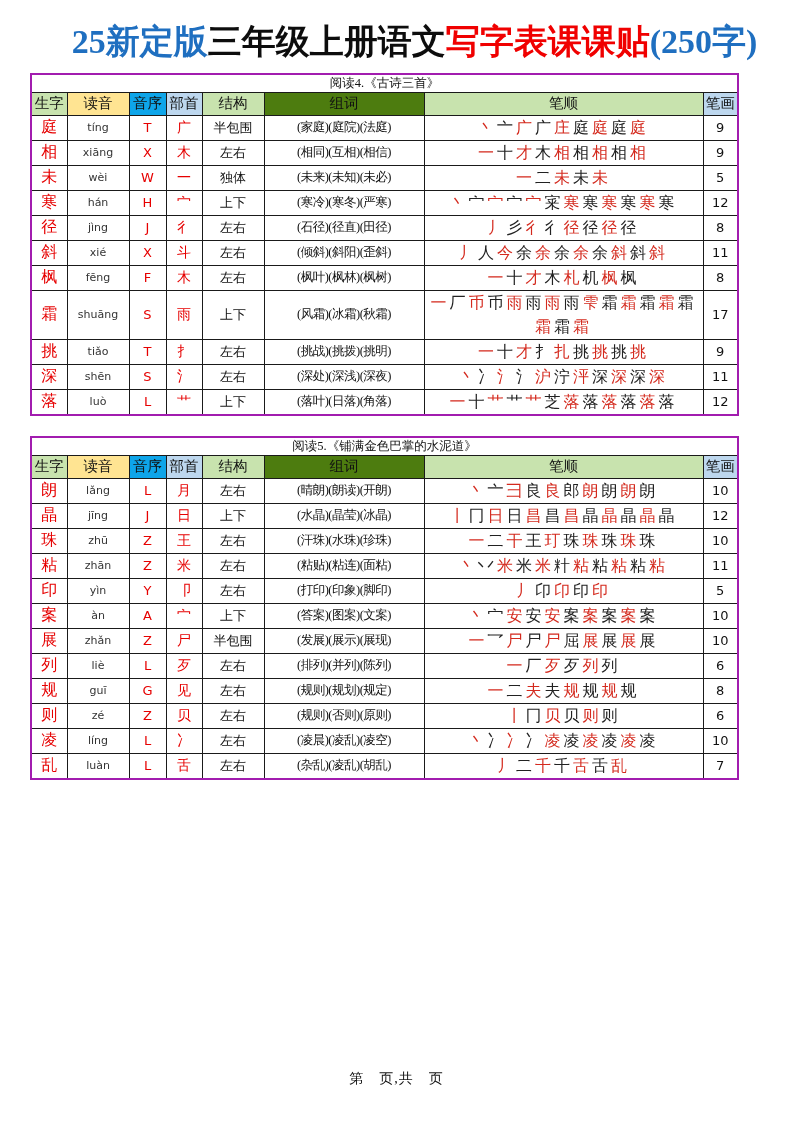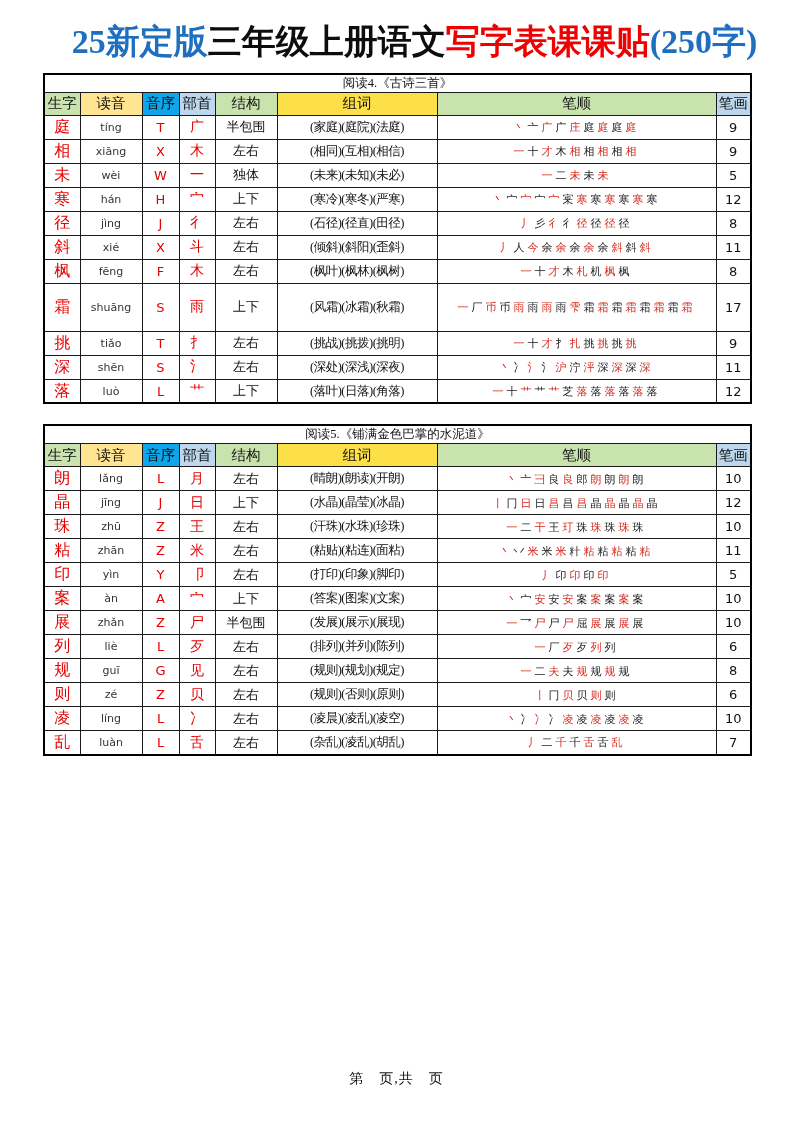--- a/index.html
+++ b/index.html
@@ -10,49 +10,49 @@
   .page-title {
     margin-top:22px; text-align:center; font-size:34px; font-weight:bold;
     white-space:nowrap; letter-spacing:0px; line-height:1.2;padding-left:36px;
   }
   .t-blue { color:#1f6fc0; }
   .t-black { color:#0d0d0d; }
   .t-red { color:#f00000; }
 
   table.worksheet {
     border-collapse:collapse; table-layout:fixed;
-    width:707px; margin-left:43px; border:2px solid #000000;
+    width:707px; margin-left:30px; border:2px solid #a21caf;
   }
   table.first  { margin-top:10px; }
   table.second { margin-top:20px; }
   .worksheet td, .worksheet th {
     border:1px solid #1a1a1a; padding:0; text-align:center;
     overflow:hidden; vertical-align:middle;
   }
   .cap-cell {
     height:15px; font-size:12.5px; text-align:left; padding-left:2px;
     background:#fff; font-weight:normal;
   }
   .worksheet th { height:22px; font-size:14.5px; font-weight:normal; color:#111; }
   .h-green  { background:#c8e3ae; }
   .h-yellow { background:#ffe492; }
   .h-white  { background:#0ea5e9; }
   .h-blue   { background:#bdd7ee; }
-  .h-orange { background:#fde047; }
+  .h-orange { background:#4d7c0f; }
 
   .worksheet tbody tr { height:24px; }
   .worksheet tbody tr.tall { height:48px; }
 
   .td-char      { color:#e60000; font-size:16px; }
   .td-pinyin    { font-family:"DejaVu Sans", sans-serif; font-size:11px; color:#333; }
   .td-initial   { color:#e60000; font-family:"DejaVu Sans", sans-serif; font-size:13px; }
   .td-radical   { color:#e60000; font-size:14px; }
   .td-structure { font-size:13px; }
   .td-words     { font-size:12.5px; letter-spacing:-0.5px; }
-  .td-strokes   { text-align:left; font-size:11px; padding-left:3px; line-height:1.5; }
+  .td-strokes   { text-align:left; font-size:16px; padding-left:3px; line-height:1.5; }
   .td-strokes span { margin-right:3px; }
   .sk-r { color:#d42a1e; }
   .sk-k { color:#222222; }
   .td-count { font-family:"DejaVu Sans", sans-serif; font-size:13px; color:#111; }
 
   .page-footer {
     position:absolute; top:1070px; left:0; width:100%;
     text-align:center; font-size:14px; color:#111; letter-spacing:1px;
   }
 </style>

